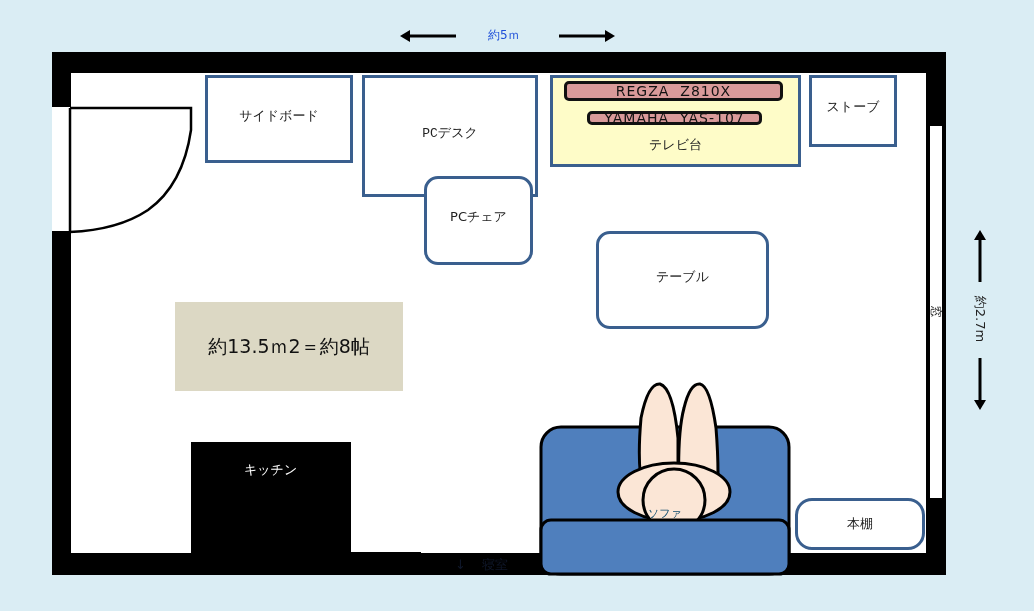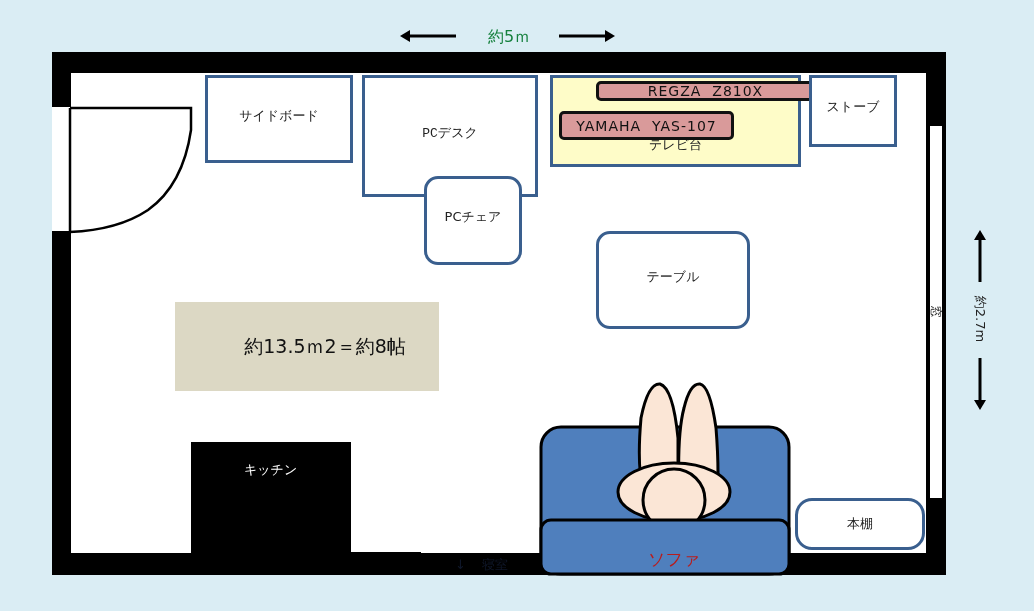--- a/index.html
+++ b/index.html
@@ -15,21 +15,21 @@
           display:flex; align-items:center; justify-content:center; font-size:14px; color:#111; letter-spacing:1px; }
 </style>
 </head>
 <body>
 
 <div class="abs" style="left:400px;top:26px;width:215px;height:20px;">
   <svg class="abs" style="left:0;top:2px" width="58" height="16">
     <line x1="6" y1="8" x2="56" y2="8" stroke="#000" stroke-width="3"></line>
     <polygon points="0,8 10,2 10,14" fill="#000"></polygon>
   </svg>
-  <span class="abs" style="left:88px;top:1px;font-size:16px;color:#15803d;">約5ｍ</span>
+  <span class="abs" style="left:88px;top:1px;font-size:12px;color:#1d4ed8;">約5ｍ</span>
   <svg class="abs" style="left:157px;top:2px" width="58" height="16">
     <line x1="2" y1="8" x2="52" y2="8" stroke="#000" stroke-width="3"></line>
     <polygon points="58,8 48,2 48,14" fill="#000"></polygon>
   </svg>
 </div>
 
 <div class="abs" style="left:968px;top:230px;width:24px;height:180px;">
   <svg class="abs" style="left:4px;top:0" width="16" height="52">
     <line x1="8" y1="6" x2="8" y2="52" stroke="#000" stroke-width="3"></line>
     <polygon points="8,0 2,10 14,10" fill="#000"></polygon>
@@ -59,39 +59,39 @@
 
 <div class="furn" style="left:205px;top:75px;width:148px;height:88px;">
   <span style="margin-top:-6px">サイドボード</span>
 </div>
 <div class="furn" style="left:362px;top:75px;width:176px;height:122px;font-family:Liberation Mono, monospace;">
   <span style="margin-top:-6px">PCデスク</span>
 </div>
 <div class="furn" style="left:550px;top:75px;width:251px;height:92px;background:#fefcc8;align-items:flex-end;padding-bottom:10px;">
   <span>テレビ台</span>
 </div>
-<div class="pill" style="left:596px;top:81px;width:219px;height:20px;text-align:center;">
+<div class="pill" style="left:564px;top:81px;width:219px;height:20px;text-align:center;">
   <span style="white-space:pre">REGZA  Z810X</span>
 </div>
-<div class="pill" style="left:559px;top:111px;width:175px;height:29px;">
+<div class="pill" style="left:587px;top:111px;width:175px;height:14px;">
   <span style="white-space:pre">YAMAHA  YAS-107</span>
 </div>
 <div class="furn" style="left:809px;top:75px;width:88px;height:72px;">
   <span style="margin-top:-8px">ストーブ</span>
 </div>
 
-<div class="furn" style="left:424px;top:176px;width:98px;height:89px;border-radius:14px;">
+<div class="furn" style="left:424px;top:176px;width:109px;height:89px;border-radius:14px;">
   <span style="margin-top:-8px">PCチェア</span>
 </div>
 
-<div class="furn" style="left:596px;top:231px;width:154px;height:98px;border-radius:14px;">
+<div class="furn" style="left:596px;top:231px;width:173px;height:98px;border-radius:14px;">
   <span style="margin-top:-6px">テーブル</span>
 </div>
 
-<div class="abs" style="left:175px;top:302px;width:228px;height:89px;background:#dcd8c4;display:flex;align-items:center;justify-content:center;padding-left:36px;">
+<div class="abs" style="left:175px;top:302px;width:228px;height:89px;background:#dcd8c4;display:flex;align-items:center;justify-content:center;">
   <span style="font-size:19px;color:#111;">約13.5ｍ2＝約8帖</span>
 </div>
 
 <div class="abs" style="left:191px;top:442px;width:160px;height:133px;background:#000;"></div>
 <div class="abs" style="left:351px;top:552px;width:70px;height:23px;background:#000;"></div>
 <div class="abs" style="left:244px;top:461px;font-size:13px;color:#fff;">キッチン</div>
 
 <div class="abs" style="left:455px;top:556px;font-size:13px;color:#0f172a;">
   <span>↓</span>
   <span style="margin-left:12px;">寝室</span>
@@ -100,17 +100,17 @@
 <svg class="abs" style="left:538px;top:378px" width="256" height="200">
   <rect x="3" y="49" width="248" height="147" rx="20" fill="#4f7fbd" stroke="#000" stroke-width="3"></rect>
   <g>
     <path d="M118 132 Q96 120 103 40 Q110 5 122 6 Q135 10 140 60 L140 132 Z" fill="#fbe6d6" stroke="#000" stroke-width="3"></path>
     <path d="M142 132 Q138 60 146 30 Q152 5 162 6 Q172 8 178 50 Q182 100 178 132 Z" fill="#fbe6d6" stroke="#000" stroke-width="3"></path>
     <ellipse cx="136" cy="114" rx="56" ry="29" fill="#fbe6d6" stroke="#000" stroke-width="3"></ellipse>
     <circle cx="136" cy="122" r="31" fill="#fbe6d6" stroke="#000" stroke-width="3"></circle>
   </g>
   <rect x="3" y="142" width="248" height="54" rx="10" fill="#4f7fbd" stroke="#000" stroke-width="3"></rect>
 </svg>
-<div class="abs" style="left:648px;top:548px;font-size:17px;color:#b91c1c;">ソファ</div>
+<div class="abs" style="left:648px;top:506px;font-size:11px;color:#0c4a6e;">ソファ</div>
 
 <div class="furn" style="left:795px;top:498px;width:130px;height:52px;border-radius:17px;">
   <span>本棚</span>
 </div>
 
 </body></html>

